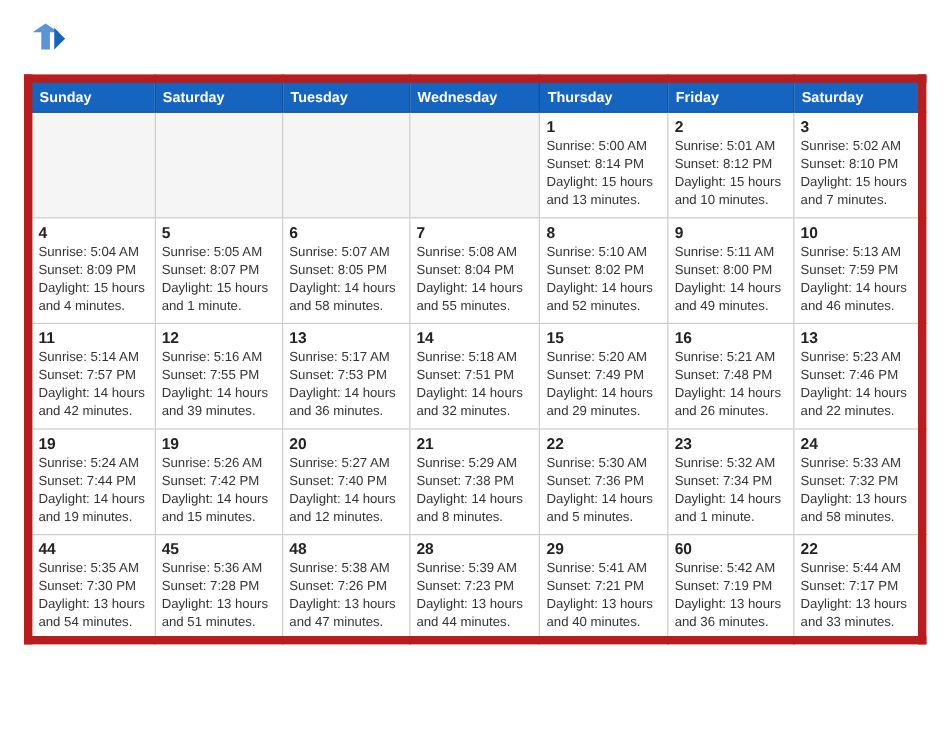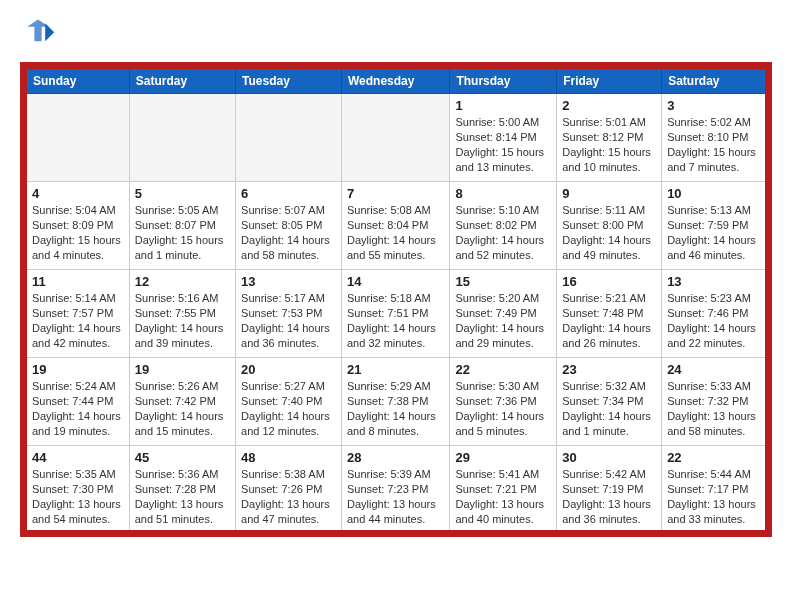--- a/index.html
+++ b/index.html
@@ -242,21 +242,21 @@
           </td>
           <td>
             <span class="day-num">28</span>
             <div class="day-info">Sunrise: 5:39 AM<br>Sunset: 7:23 PM<br>Daylight: 13 hours and 44 minutes.</div>
           </td>
           <td>
             <span class="day-num">29</span>
             <div class="day-info">Sunrise: 5:41 AM<br>Sunset: 7:21 PM<br>Daylight: 13 hours and 40 minutes.</div>
           </td>
           <td>
-            <span class="day-num">30</span>
+            <span class="day-num">60</span>
             <div class="day-info">Sunrise: 5:42 AM<br>Sunset: 7:19 PM<br>Daylight: 13 hours and 36 minutes.</div>
           </td>
           <td>
             <span class="day-num">22</span>
             <div class="day-info">Sunrise: 5:44 AM<br>Sunset: 7:17 PM<br>Daylight: 13 hours and 33 minutes.</div>
           </td>
         </tr>
       </tbody>
   </table>
 </div>

